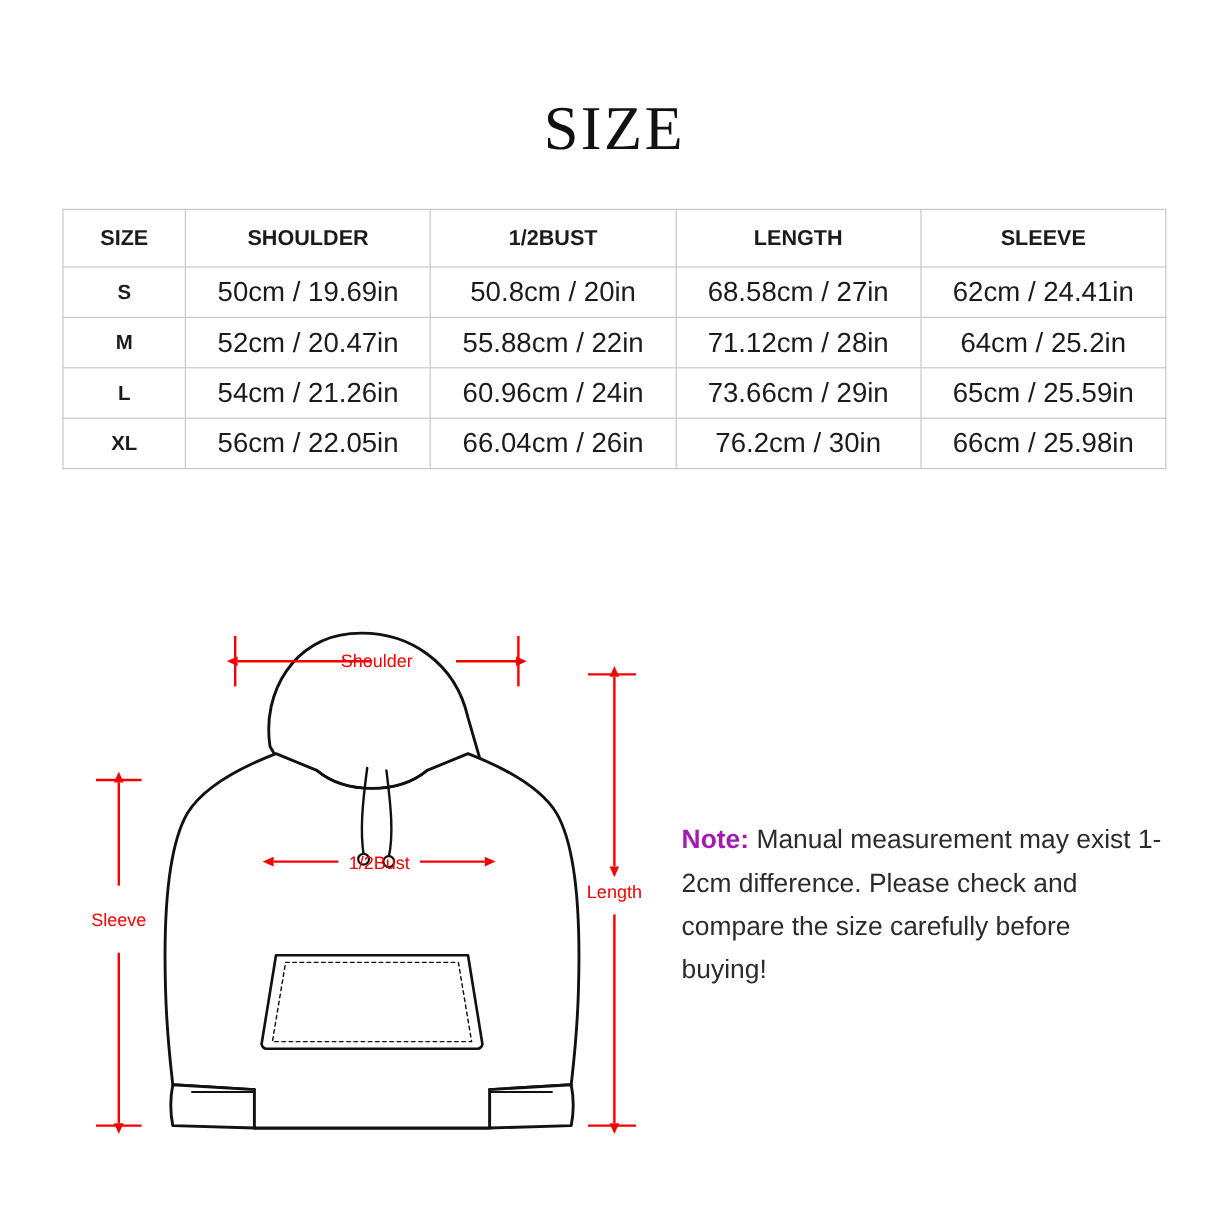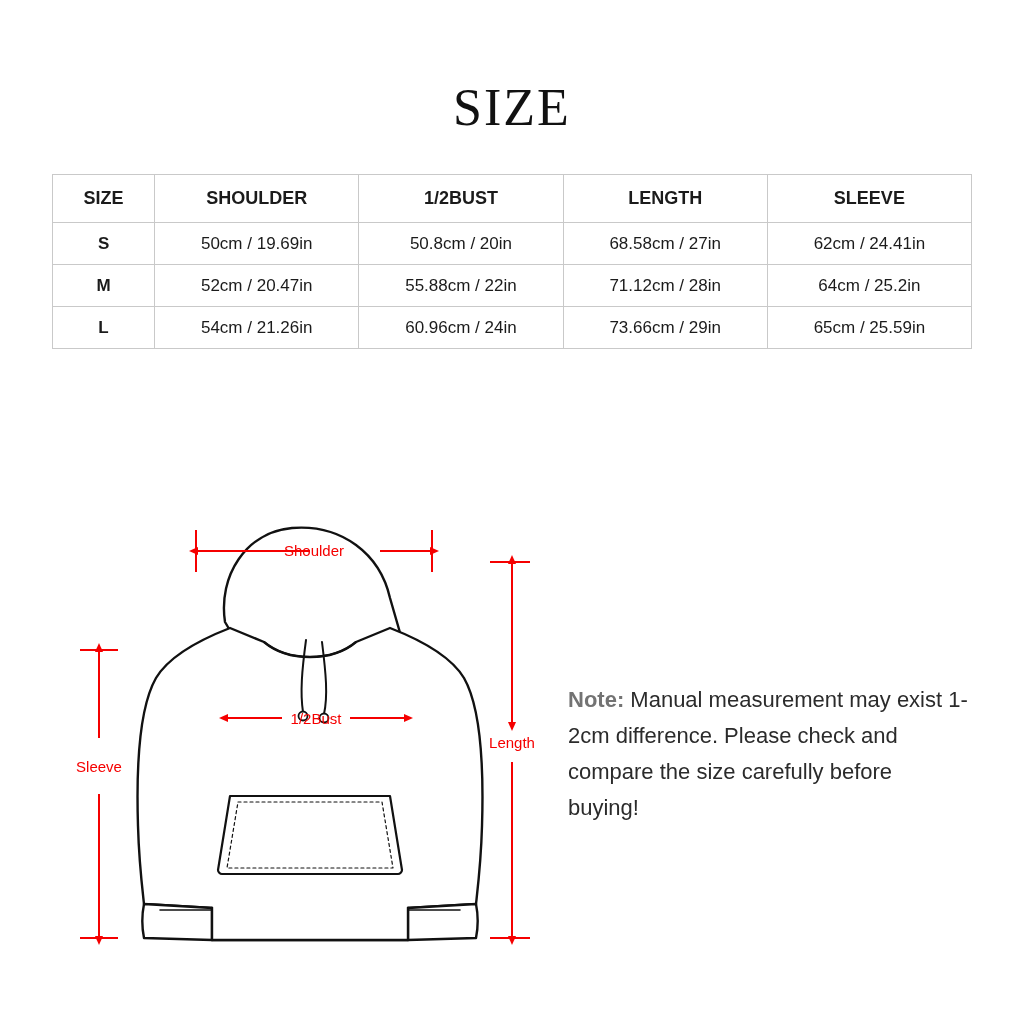--- a/index.html
+++ b/index.html
@@ -36,21 +36,21 @@
     top: 174px;
     left: 52px;
     width: 920px;
     border-collapse: collapse;
     table-layout: fixed;
   }
   .size-table th,
   .size-table td {
     border: 1px solid #c9c9c9;
     text-align: center;
-    font-size: 17px;
+    font-size: 23px;
     color: #1b1b1b;
     height: 41px;
     padding: 0;
   }
   .size-table th {
     font-weight: bold;
     font-size: 18px;
     height: 47px;
   }
   .size-table td.size-col {
@@ -77,21 +77,21 @@
     position: absolute;
     left: 568px;
     top: 682px;
     width: 400px;
     font-size: 22px;
     line-height: 36px;
     color: #2b2b2b;
   }
   .note .note-label {
     font-weight: bold;
-    color: #737373;
+    color: #a21caf;
   }
 </style>
 </head>
 <body>
 
 <div class="title">SIZE</div>
 
 <table class="size-table">
   <colgroup>
     <col class="col-size">
@@ -123,20 +123,27 @@
       <td>55.88cm / 22in</td>
       <td>71.12cm / 28in</td>
       <td>64cm / 25.2in</td>
     </tr>
     <tr>
       <td class="size-col">L</td>
       <td>54cm / 21.26in</td>
       <td>60.96cm / 24in</td>
       <td>73.66cm / 29in</td>
       <td>65cm / 25.59in</td>
+    </tr>
+    <tr>
+      <td class="size-col">XL</td>
+      <td>56cm / 22.05in</td>
+      <td>66.04cm / 26in</td>
+      <td>76.2cm / 30in</td>
+      <td>66cm / 25.98in</td>
     </tr>
   </tbody>
 </table>
 
 <div class="illustration">
   <svg width="500" height="460" viewBox="0 0 500 460" xmlns="http://www.w3.org/2000/svg">
     <defs>
       <marker id="arrL" markerWidth="10" markerHeight="10" refX="9" refY="4" orient="auto" markerUnits="userSpaceOnUse">
         <path d="M9,0 L0,4 L9,8 z" fill="#f50000"></path>
       </marker>

